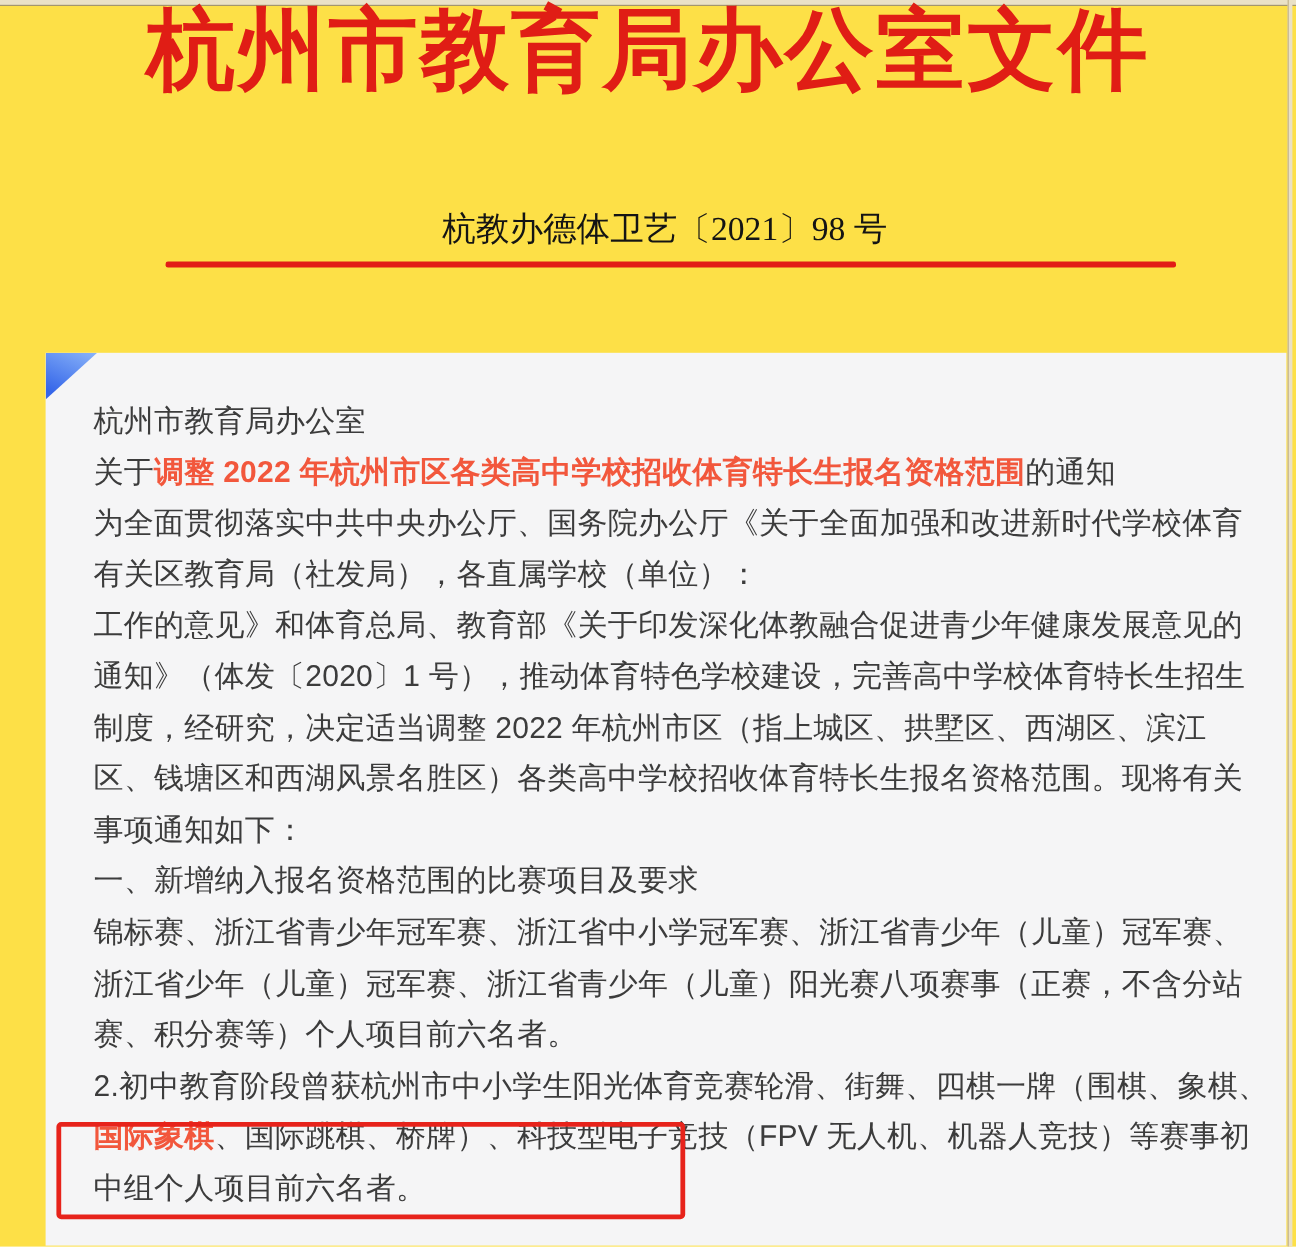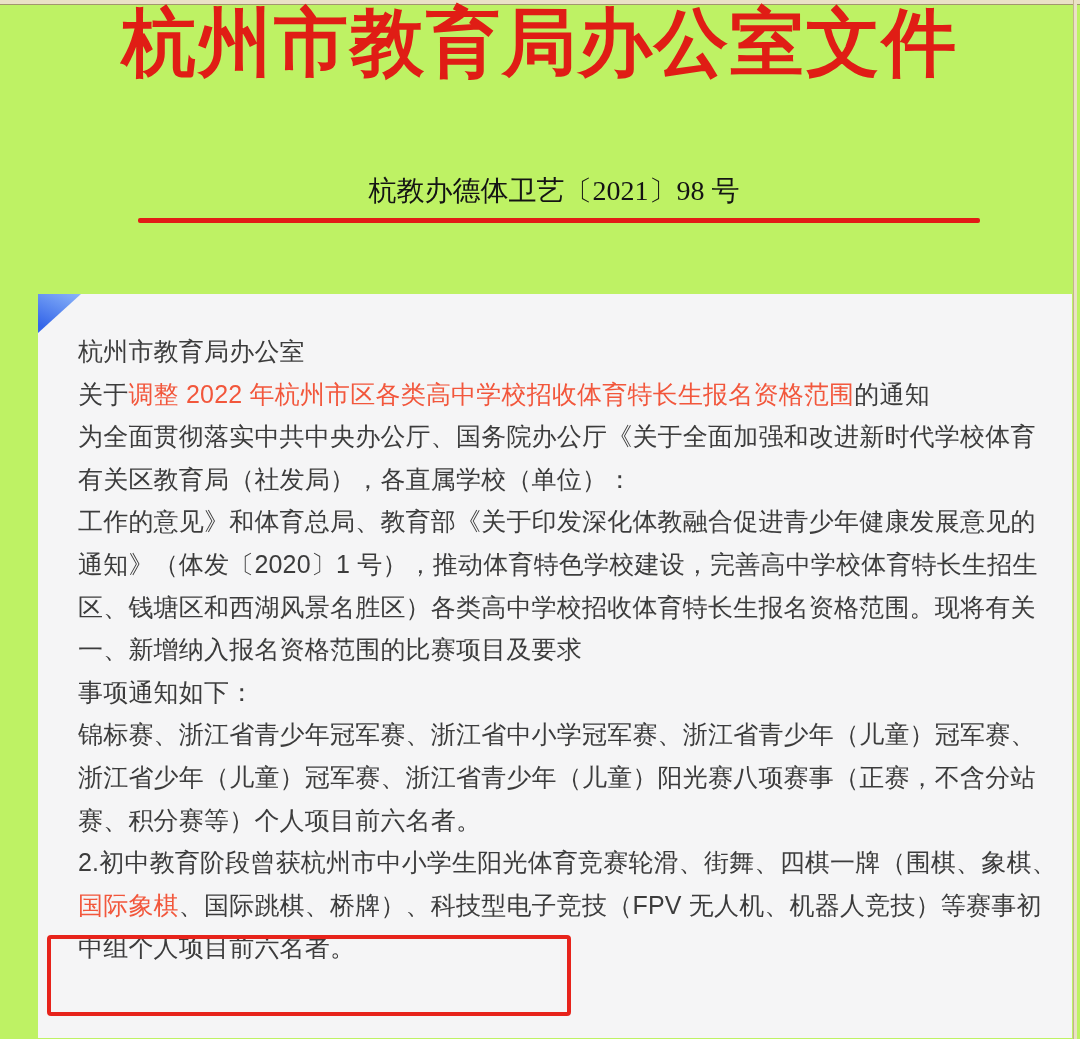--- a/index.html
+++ b/index.html
@@ -1,19 +1,19 @@
 <!DOCTYPE html>
 <html><head>
 <meta charset="utf-8">
 <style>
   html,body{margin:0;padding:0;background:#ffffff;}
   .page{
     position:relative;
     width:1080px;height:1039px;
-    background:#bef264;
+    background:#fde047;
     overflow:hidden;
     font-family:"Liberation Sans","DejaVu Sans",sans-serif;
   }
   
   .border-top{
     position:absolute;left:0;top:0;width:1080px;height:5px;
     background:#eae1c6;border-bottom:1px solid #a3966d;box-sizing:border-box;
   }
   .border-right{
     position:absolute;top:0;right:3px;width:4px;height:1039px;
@@ -57,21 +57,21 @@
     clip-path:polygon(0 0,100% 0,0 100%);
   }
   .body-text{
     position:absolute;left:40px;top:36px;width:976px;
     font-size:25px;
     line-height:42.6px;
     color:#3c3c3c;
     letter-spacing:0.2px;
   }
   .line{height:42.6px;white-space:nowrap;}
-  .hl{color:#f2573c;font-weight:normal;}
+  .hl{color:#f2573c;font-weight:bold;}
   
   .highlight-box{
     position:absolute;left:9px;top:641px;width:516px;height:73px;
     border:4px solid #e7231b;
     border-radius:4px;
     background:transparent;
     pointer-events:none;
   }
 </style>
 </head>
@@ -94,23 +94,24 @@
 
     <div class="body-text">
       <div class="line">杭州市教育局办公室</div>
 
       <div class="line"><span>关于</span><span class="hl">调整 2022 年杭州市区各类高中学校招收体育特长生报名资格范围</span><span>的通知</span></div>
 
       <div class="line">为全面贯彻落实中共中央办公厅、国务院办公厅《关于全面加强和改进新时代学校体育</div>
       <div class="line">有关区教育局（社发局），各直属学校（单位）：</div>
       <div class="line">工作的意见》和体育总局、教育部《关于印发深化体教融合促进青少年健康发展意见的</div>
       <div class="line">通知》（体发〔2020〕1 号），推动体育特色学校建设，完善高中学校体育特长生招生</div>
+      <div class="line">制度，经研究，决定适当调整 2022 年杭州市区（指上城区、拱墅区、西湖区、滨江</div>
       <div class="line">区、钱塘区和西湖风景名胜区）各类高中学校招收体育特长生报名资格范围。现将有关</div>
+      <div class="line">事项通知如下：</div>
       <div class="line">一、新增纳入报名资格范围的比赛项目及要求</div>
-      <div class="line">事项通知如下：</div>
       <div class="line">锦标赛、浙江省青少年冠军赛、浙江省中小学冠军赛、浙江省青少年（儿童）冠军赛、</div>
       <div class="line">浙江省少年（儿童）冠军赛、浙江省青少年（儿童）阳光赛八项赛事（正赛，不含分站</div>
       <div class="line">赛、积分赛等）个人项目前六名者。</div>
       <div class="line">2.初中教育阶段曾获杭州市中小学生阳光体育竞赛轮滑、街舞、四棋一牌（围棋、象棋、</div>
 
       <div class="line"><span class="hl">国际象棋</span><span>、国际跳棋、桥牌）、科技型电子竞技（FPV 无人机、机器人竞技）等赛事初</span></div>
 
       <div class="line">中组个人项目前六名者。</div>
     </div>
 

